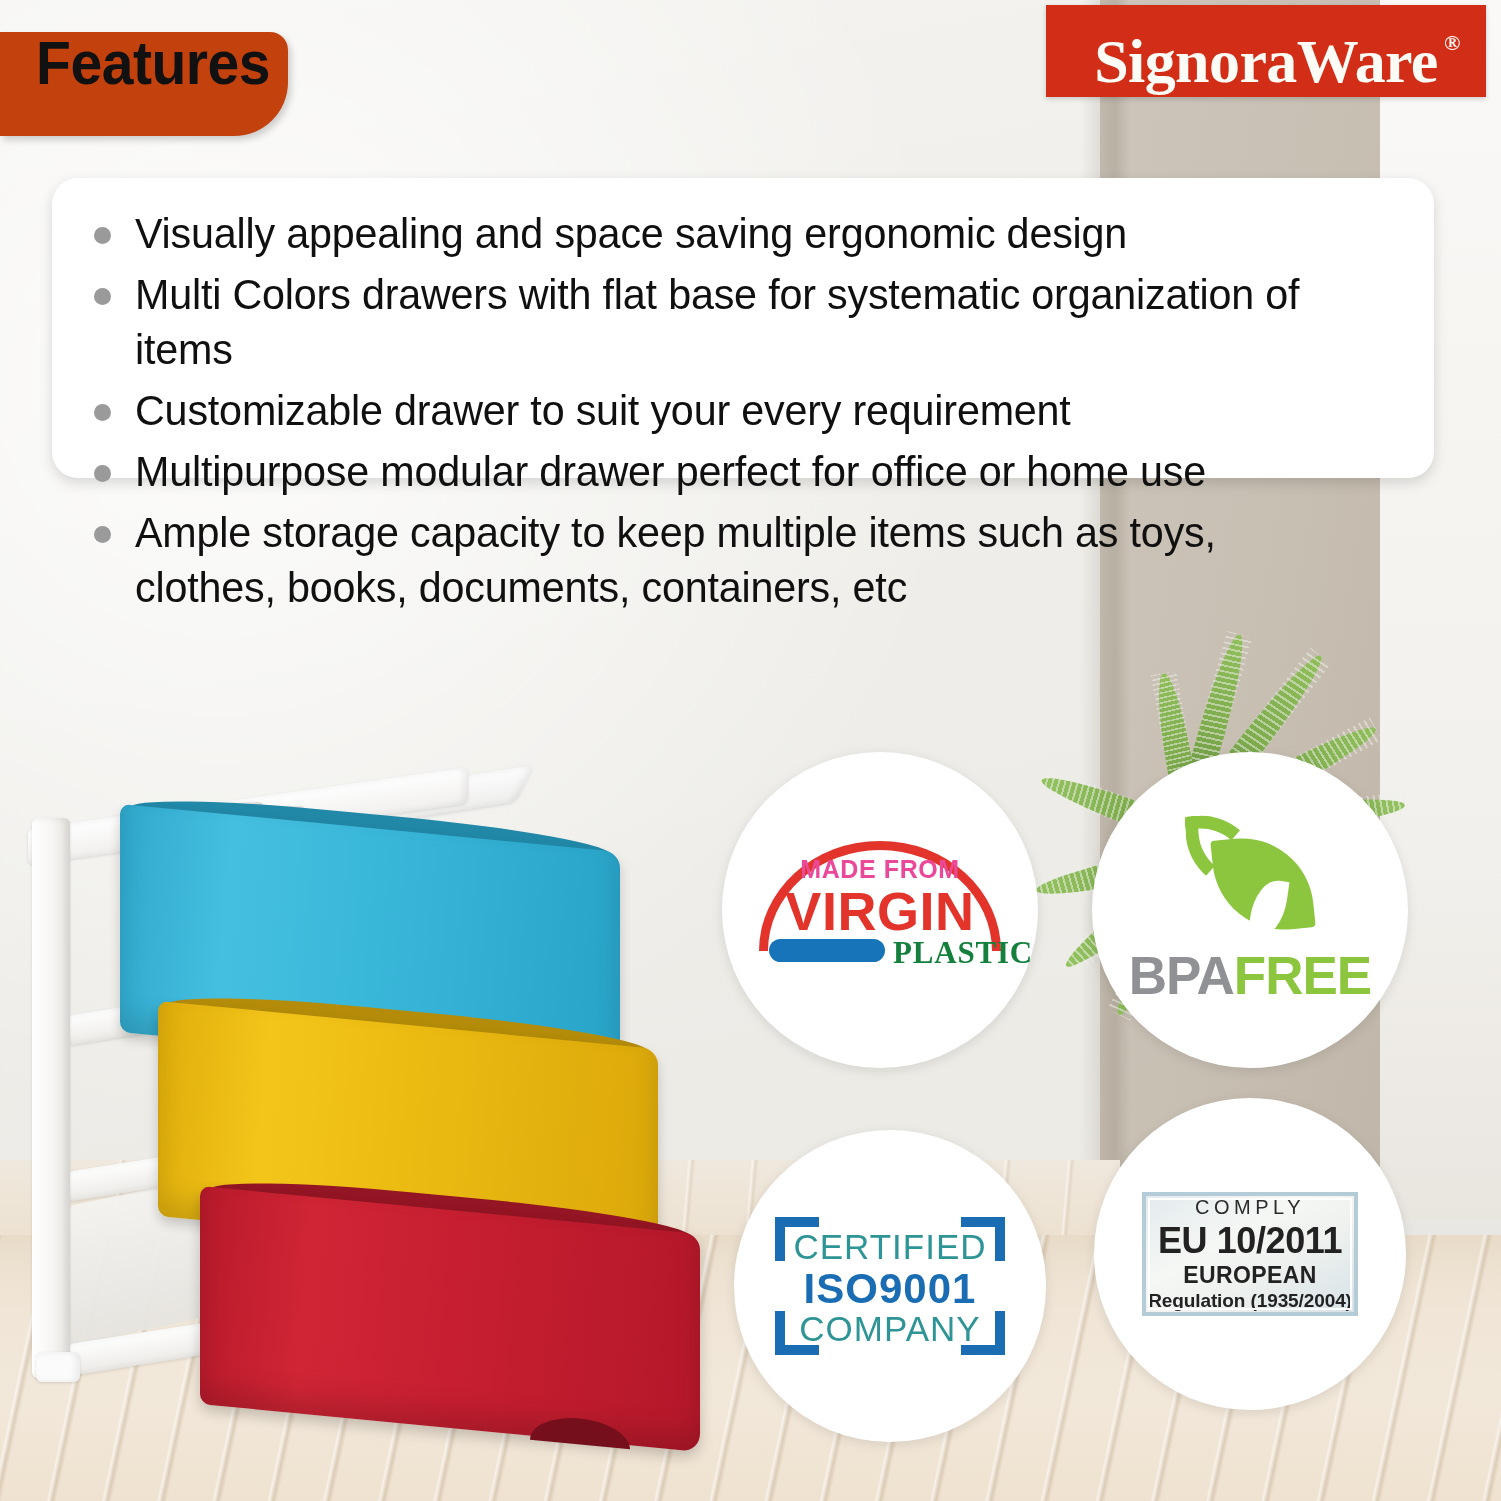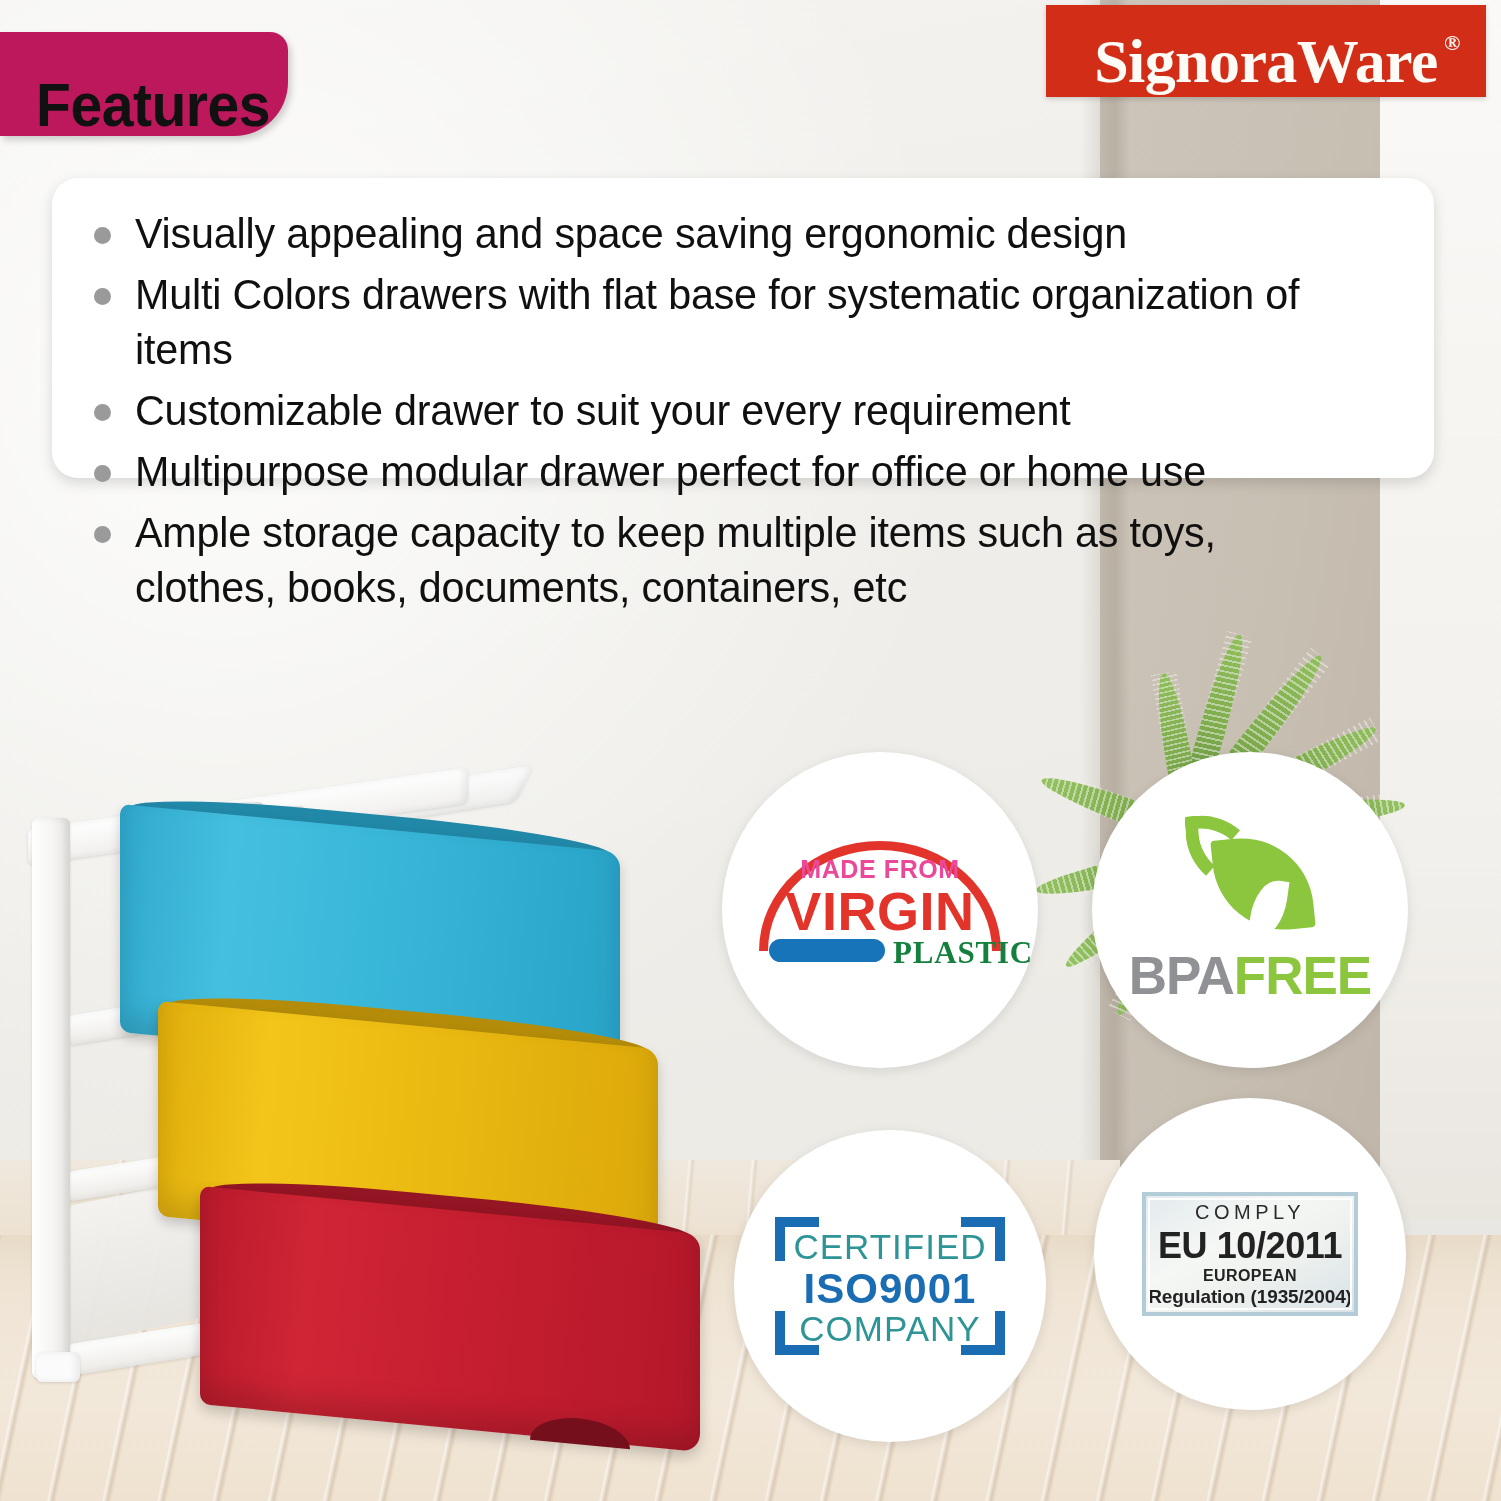--- a/index.html
+++ b/index.html
@@ -83,25 +83,25 @@
   .frond::before {
     content:""; position:absolute; inset:0;
     background: repeating-linear-gradient(86deg,
       rgba(255,255,255,0) 0 4px, rgba(236,240,230,.55) 4px 6px);
   }
 
   
   .features-tab {
     position: absolute; left: 0; top: 32px;
     width: 288px; height: 104px;
-    background: #be185d;
+    background: #c2410c;
     border-top-right-radius: 18px;
     border-bottom-right-radius: 54px;
     box-shadow: 3px 4px 7px rgba(0,0,0,.18);
-    display: flex; align-items: flex-end;
+    display: flex; align-items: flex-start;
   }
   .features-tab-label {
     margin-left: 36px;
     font-family: "Liberation Sans Narrow", "Liberation Sans", sans-serif;
     font-weight: 700; font-size: 62px; line-height: 1;
     letter-spacing: -.5px;
     color: #111111;
     transform: scaleX(.92);
     transform-origin: left center;
   }
@@ -352,21 +352,21 @@
     font-family: "Liberation Sans","DejaVu Sans",sans-serif;
     font-weight: 400; font-size: 20px; letter-spacing: 4.5px; color: #2b2b2b;
   }
   .eu-main {
     font-family: "Liberation Sans Narrow","Liberation Sans",sans-serif;
     font-weight: 700; font-size: 36px; letter-spacing: -.4px; color: #222222;
     margin-top: 1px;
   }
   .eu-european {
     font-family: "Liberation Sans Narrow","Liberation Sans",sans-serif;
-    font-weight: 700; font-size: 16px; letter-spacing: .4px; color: #222222;
+    font-weight: 700; font-size: 23px; letter-spacing: .4px; color: #222222;
   }
   .eu-reg {
     font-family: "Liberation Sans Narrow","Liberation Sans",sans-serif;
     font-weight: 700; font-size: 19px; letter-spacing: -.1px; color: #222222;
     margin-top: 1px;
   }
 </style>
 </head>
 <body>
 

